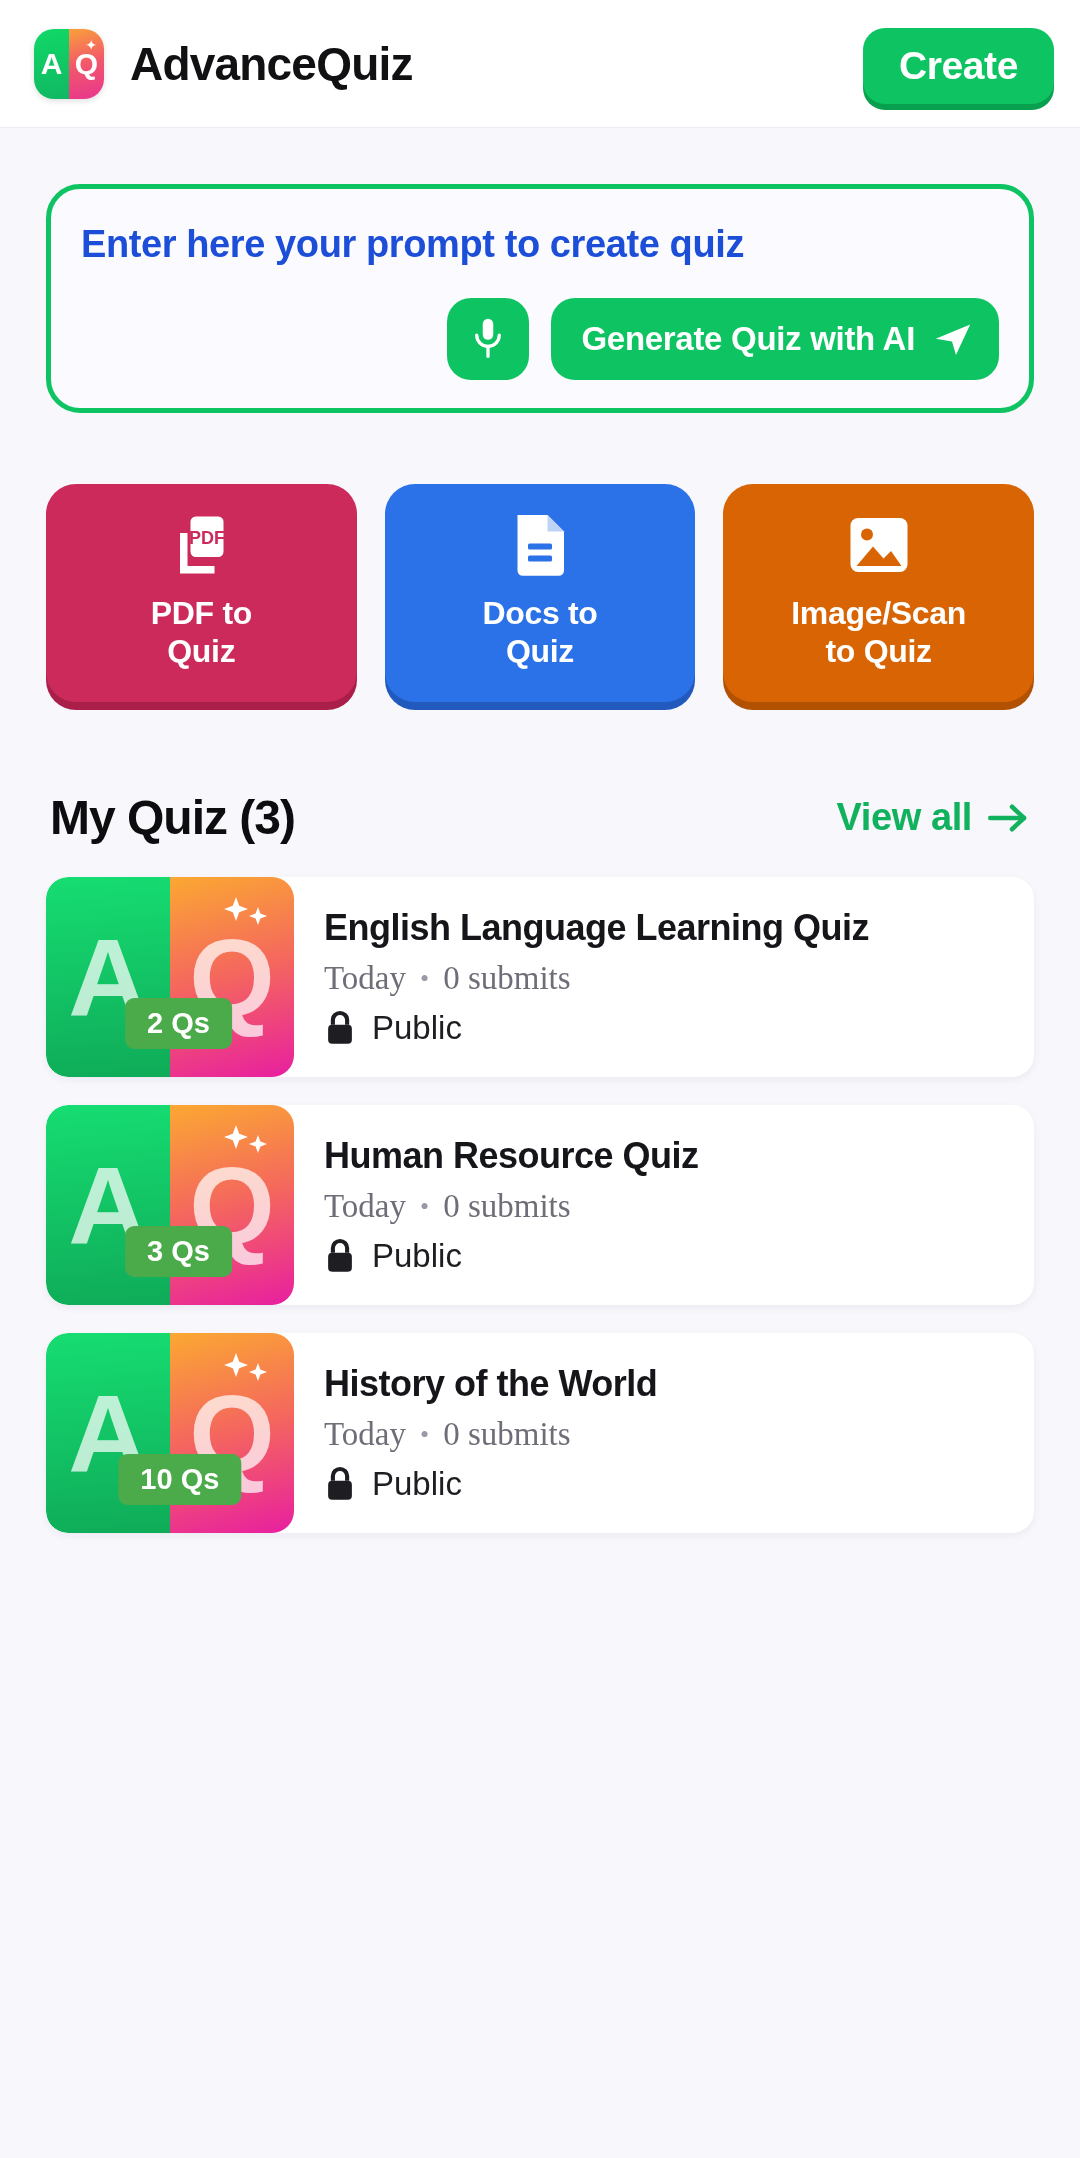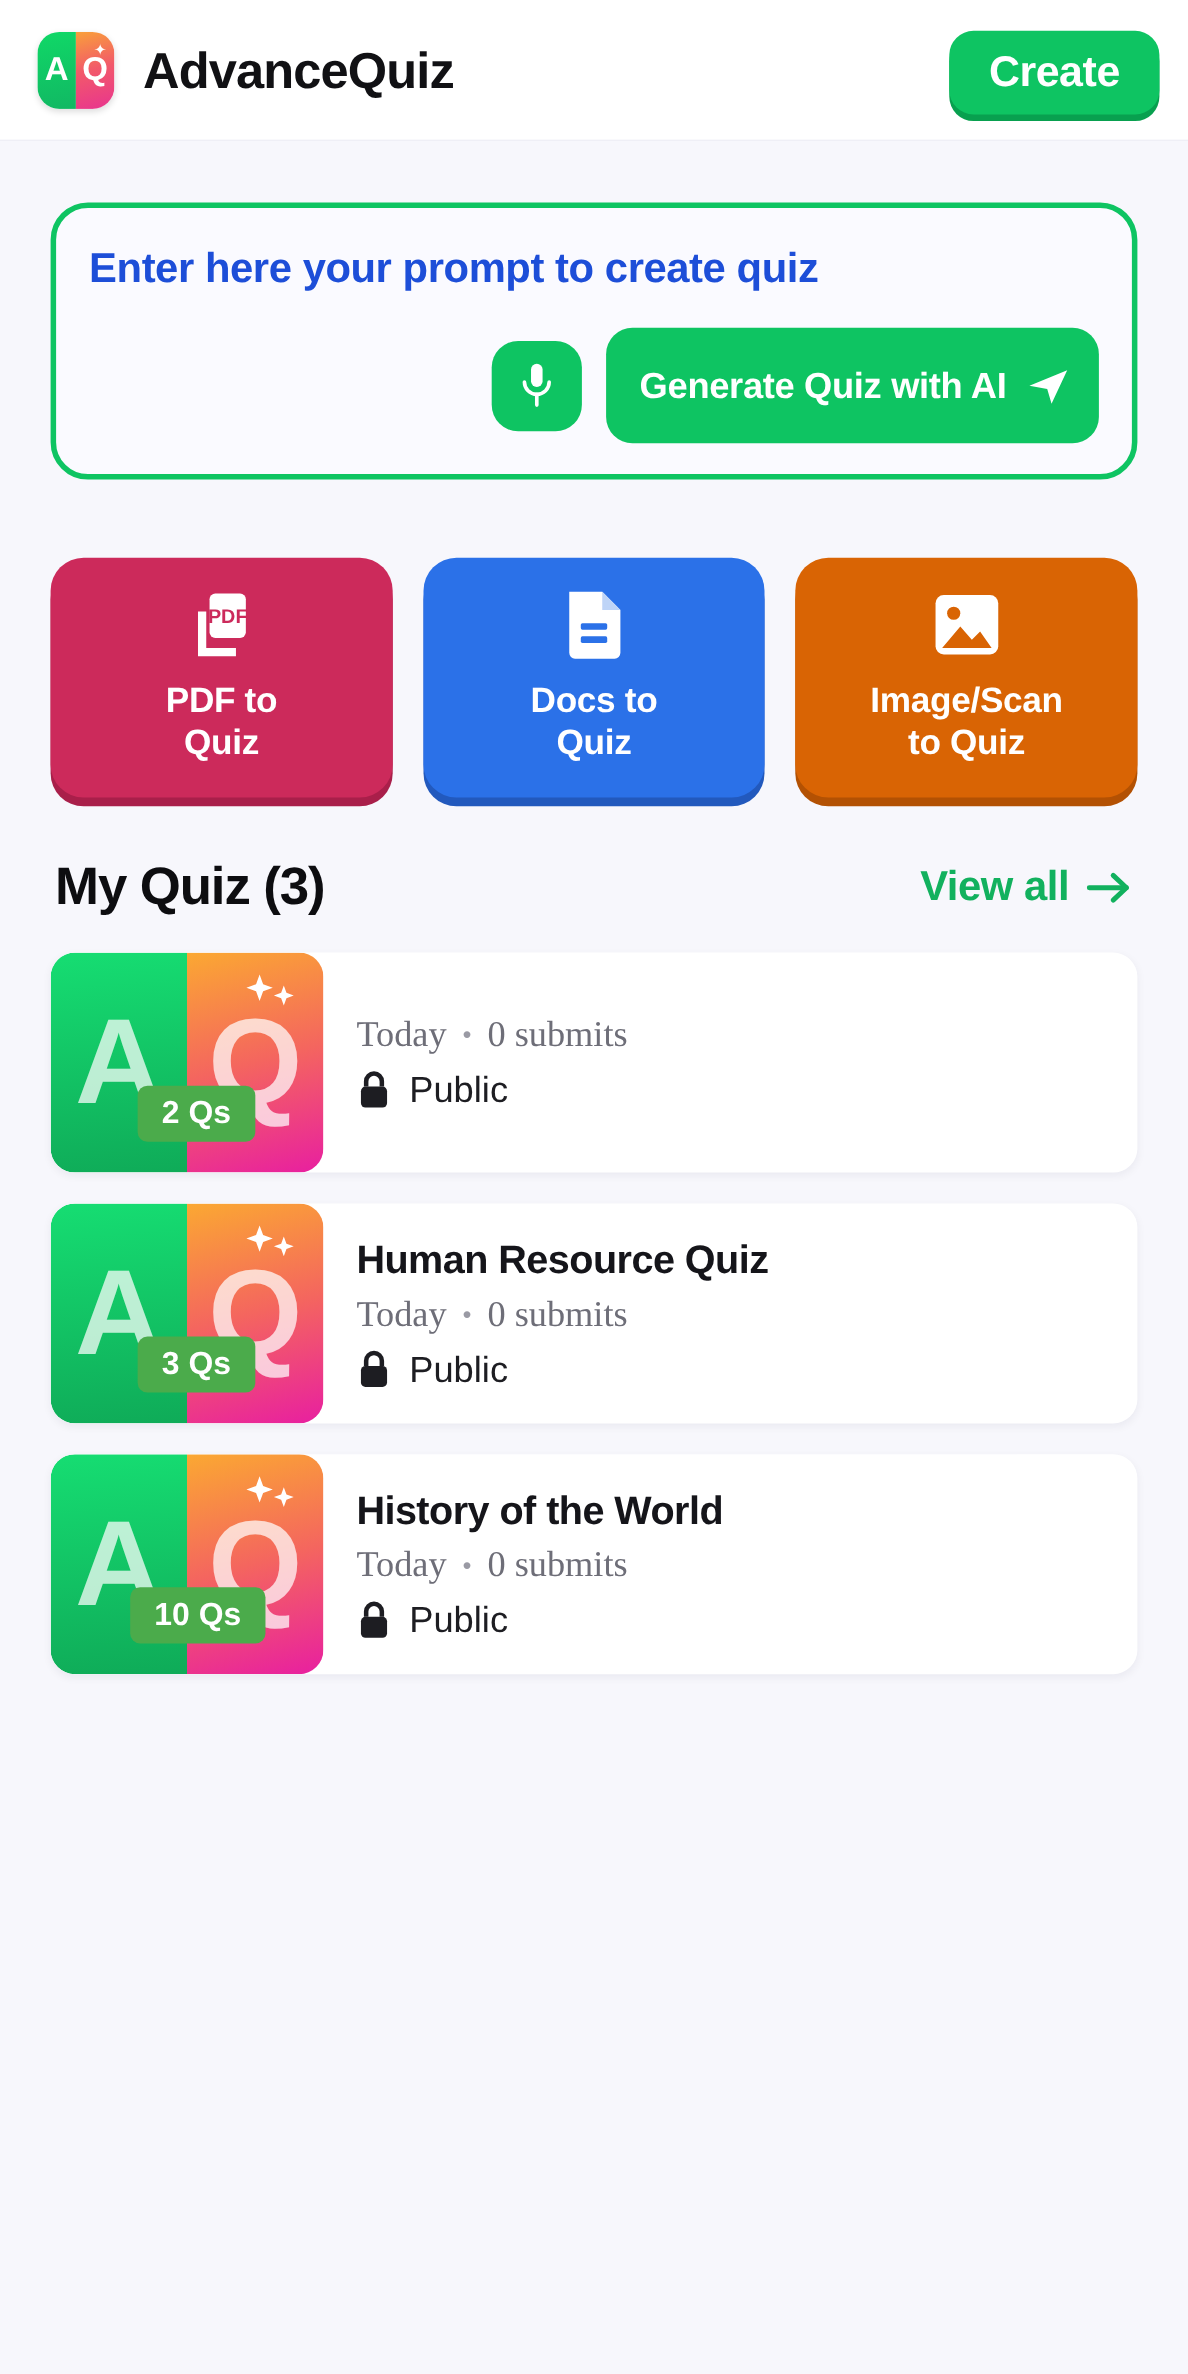--- a/index.html
+++ b/index.html
@@ -99,21 +99,21 @@
   .mic-btn {
     width: 82px; height: 82px;
     border-radius: 24px;
     background: #0ec462;
     border: none;
     display: flex; align-items: center; justify-content: center;
     cursor: pointer;
     flex-shrink: 0;
   }
   .gen-btn {
-    height: 105px;
+    height: 82px;
     border-radius: 24px;
     background: #0ec462;
     border: none;
     display: flex; align-items: center; gap: 18px;
     padding: 0 26px 0 30px;
     cursor: pointer;
   }
   .gen-btn .label {
     color: #ffffff;
     font-size: 33px;
@@ -152,21 +152,21 @@
     text-align: center;
     line-height: 1.18;
     letter-spacing: -0.3px;
   }
 
   
   .section-head {
     display: flex;
     align-items: center;
     justify-content: space-between;
-    margin-top: 54px;
+    margin-top: 88px;
     margin-bottom: 32px;
     padding: 0 4px;
   }
   .section-title {
     font-size: 48px;
     font-weight: 700;
     color: #0d0d10;
     letter-spacing: -1px;
   }
   .viewall {
@@ -368,20 +368,21 @@
           <span class="sparkle-group">
             <svg width="56" height="44" viewBox="0 0 28 22">
               <path d="M9 1l1.6 4.4L15 7l-4.4 1.6L9 13l-1.6-4.4L3 7l4.4-1.6z" fill="#ffffff"></path>
               <path d="M20 6l1.2 3.3L24.5 10.5l-3.3 1.2L20 15l-1.2-3.3L15.5 10.5l3.3-1.2z" fill="#ffffff"></path>
             </svg>
           </span>
         </div>
         <span class="qs-badge">2 Qs</span>
       </div>
       <div class="quiz-info">
+        <div class="quiz-title">English Language Learning Quiz</div>
         <div class="quiz-meta">
           <span>Today</span>
           <span class="dot">•</span>
           <span>0 submits</span>
         </div>
         <div class="quiz-vis">
           <svg width="32" height="38" viewBox="0 0 20 24">
             <path d="M5.5 10V7a4.5 4.5 0 0 1 9 0v3" fill="none" stroke="#1d1d22" stroke-width="2.6"></path>
             <rect x="2.5" y="10" width="15" height="12" rx="2.6" fill="#1d1d22"></rect>
           </svg>

